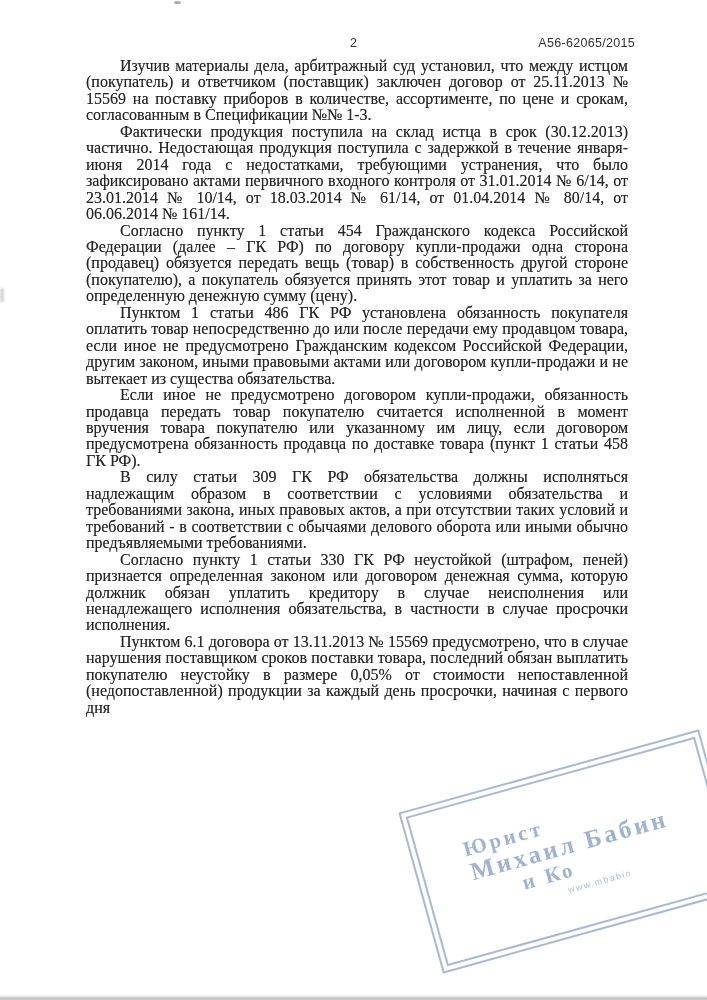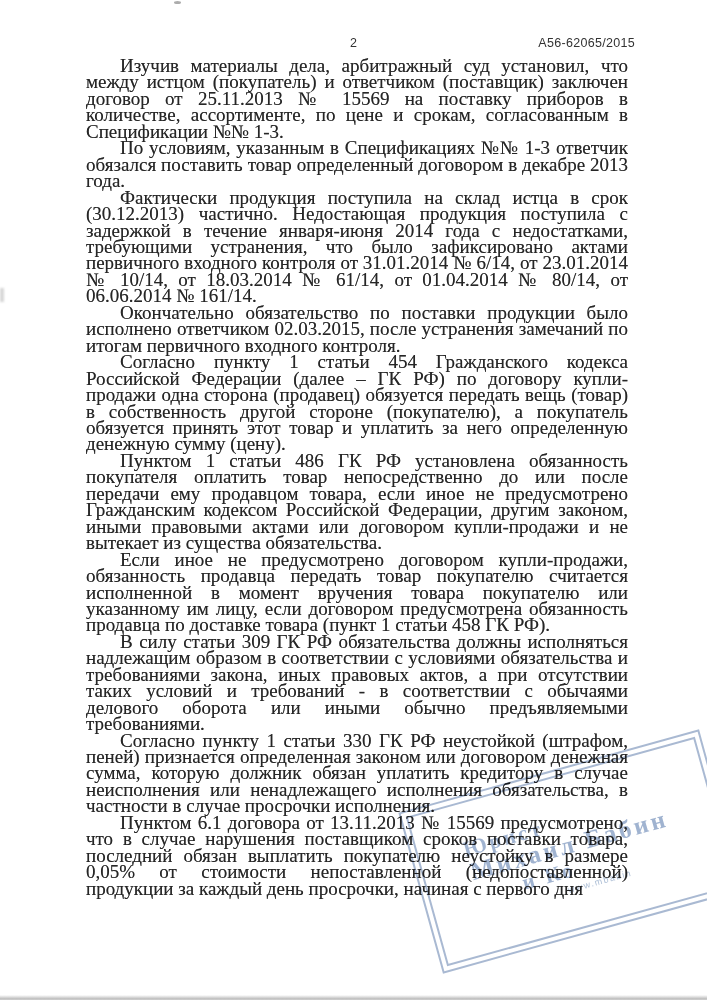--- a/index.html
+++ b/index.html
@@ -38,21 +38,21 @@
     top: 0;
     letter-spacing: 0.3px;
   }
 
   
   .content {
     position: absolute;
     top: 58px;
     left: 86px;
     width: 542px;
-    font-size: 19px;
+    font-size: 16px;
     line-height: 16.45px;
     text-align: justify;
     text-shadow: 0 0 0.5px rgba(40,40,40,0.55);
   }
   .content p {
     margin: 0;
     padding: 0;
     text-indent: 34px;
   }
 
@@ -135,23 +135,21 @@
 
 <div class="page">
 
   <div class="page-header">
     <div class="page-number">2</div>
     <div class="case-number">А56-62065/2015</div>
   </div>
 
   <div class="content">
       <p>Изучив материалы дела, арбитражный суд установил, что между истцом (покупатель) и ответчиком (поставщик) заключен договор от 25.11.2013 № 15569 на поставку приборов в количестве, ассортименте, по цене и срокам, согласованным в Спецификации №№ 1-3.</p>
-      <p>По условиям, указанным в Спецификациях №№ 1-3 ответчик обязался поставить товар определенный договором в декабре 2013 года.</p>
       <p>Фактически продукция поступила на склад истца в срок (30.12.2013) частично. Недостающая продукция поступила с задержкой в течение января-июня 2014 года с недостатками, требующими устранения, что было зафиксировано актами первичного входного контроля от 31.01.2014 № 6/14, от 23.01.2014 № 10/14, от 18.03.2014 № 61/14, от 01.04.2014 № 80/14, от 06.06.2014 № 161/14.</p>
-      <p>Окончательно обязательство по поставки продукции было исполнено ответчиком 02.03.2015, после устранения замечаний по итогам первичного входного контроля.</p>
       <p>Согласно пункту 1 статьи 454 Гражданского кодекса Российской Федерации (далее – ГК РФ) по договору купли-продажи одна сторона (продавец) обязуется передать вещь (товар) в собственность другой стороне (покупателю), а покупатель обязуется принять этот товар и уплатить за него определенную денежную сумму (цену).</p>
       <p>Пунктом 1 статьи 486 ГК РФ установлена обязанность покупателя оплатить товар непосредственно до или после передачи ему продавцом товара, если иное не предусмотрено Гражданским кодексом Российской Федерации, другим законом, иными правовыми актами или договором купли-продажи и не вытекает из существа обязательства.</p>
       <p>Если иное не предусмотрено договором купли-продажи, обязанность продавца передать товар покупателю считается исполненной в момент вручения товара покупателю или указанному им лицу, если договором предусмотрена обязанность продавца по доставке товара (пункт 1 статьи 458 ГК РФ).</p>
       <p>В силу статьи 309 ГК РФ обязательства должны исполняться надлежащим образом в соответствии с условиями обязательства и требованиями закона, иных правовых актов, а при отсутствии таких условий и требований - в соответствии с обычаями делового оборота или иными обычно предъявляемыми требованиями.</p>
       <p>Согласно пункту 1 статьи 330 ГК РФ неустойкой (штрафом, пеней) признается определенная законом или договором денежная сумма, которую должник обязан уплатить кредитору в случае неисполнения или ненадлежащего исполнения обязательства, в частности в случае просрочки исполнения.</p>
       <p>Пунктом 6.1 договора от 13.11.2013 № 15569 предусмотрено, что в случае нарушения поставщиком сроков поставки товара, последний обязан выплатить покупателю неустойку в размере 0,05% от стоимости непоставленной (недопоставленной) продукции за каждый день просрочки, начиная с первого дня</p>
     </div>
 
   <div class="stamp">
     <div class="stamp-inner">

